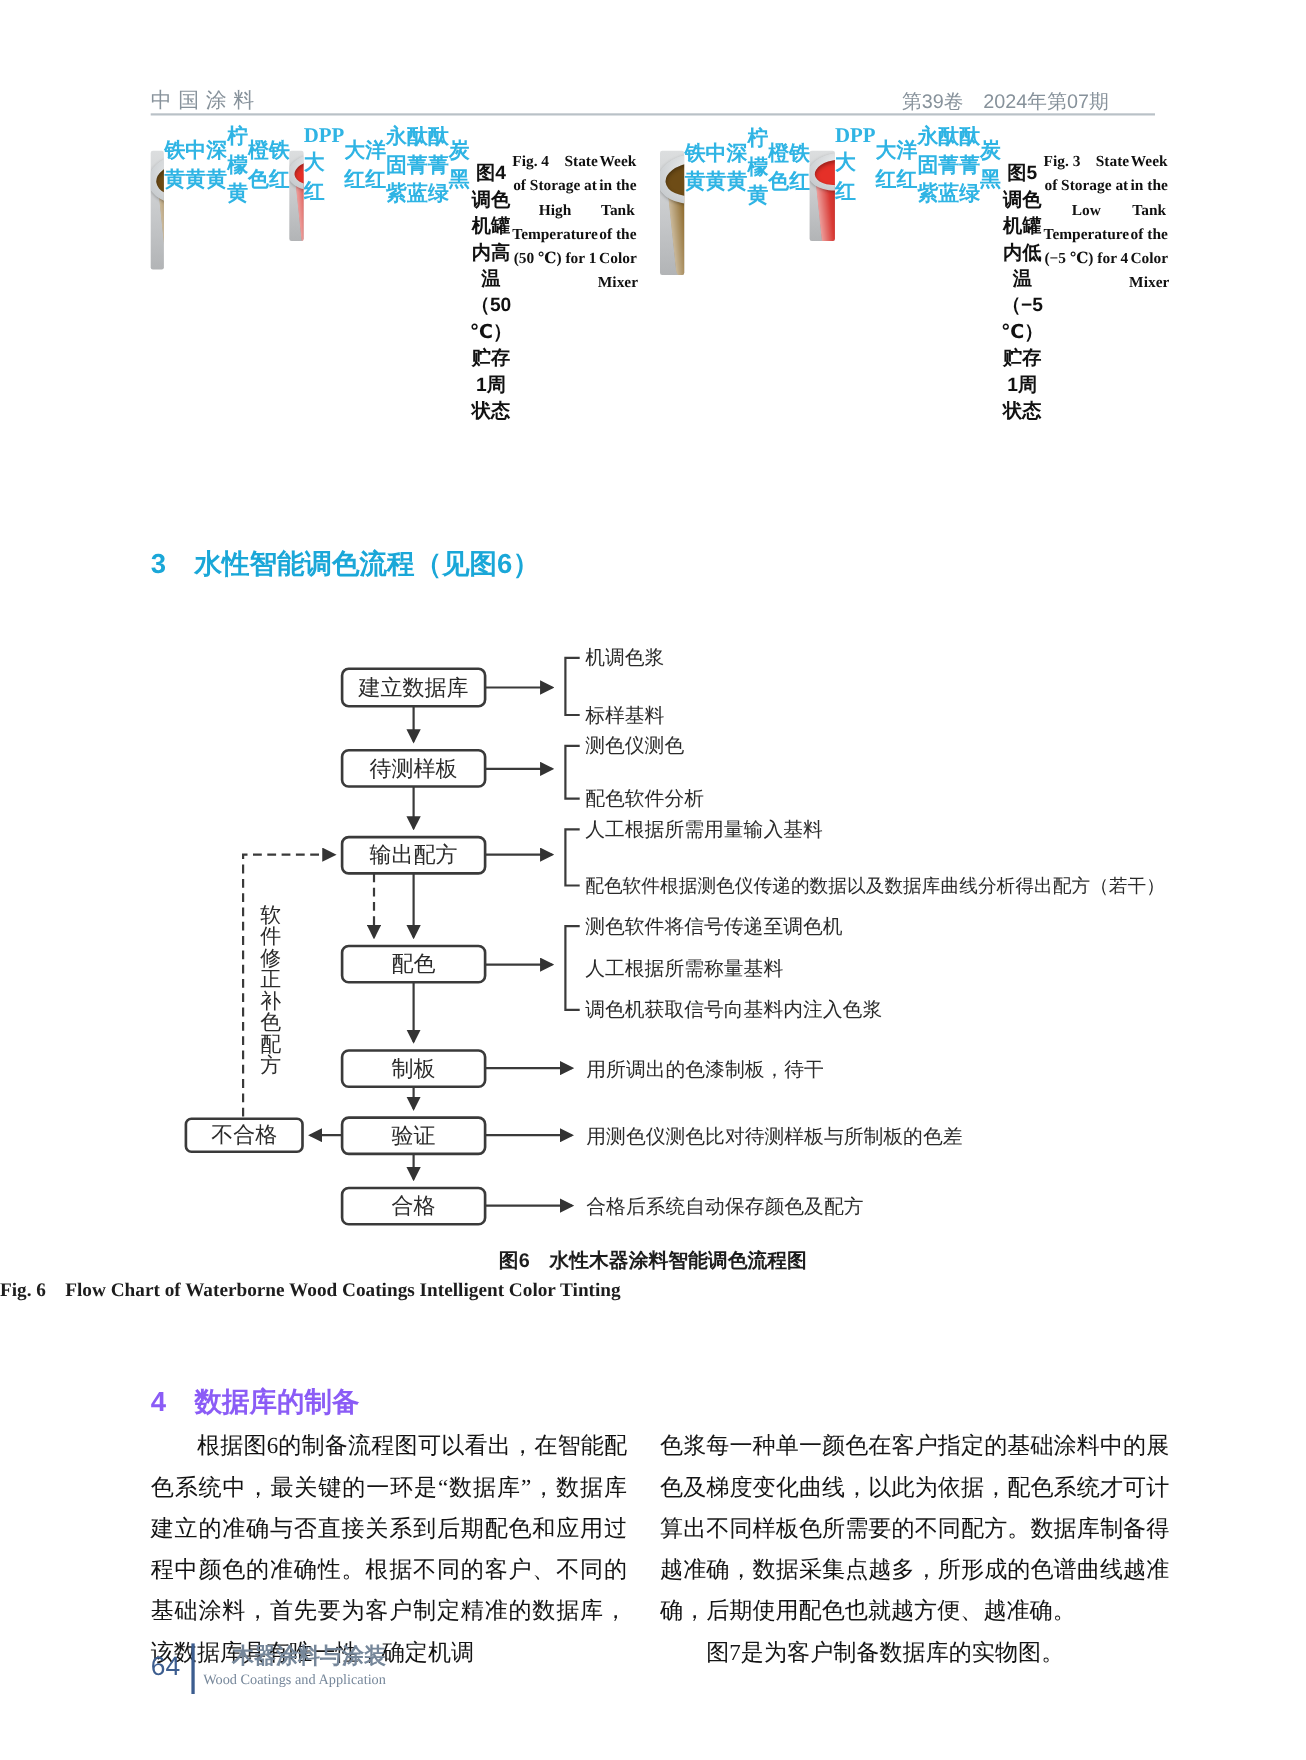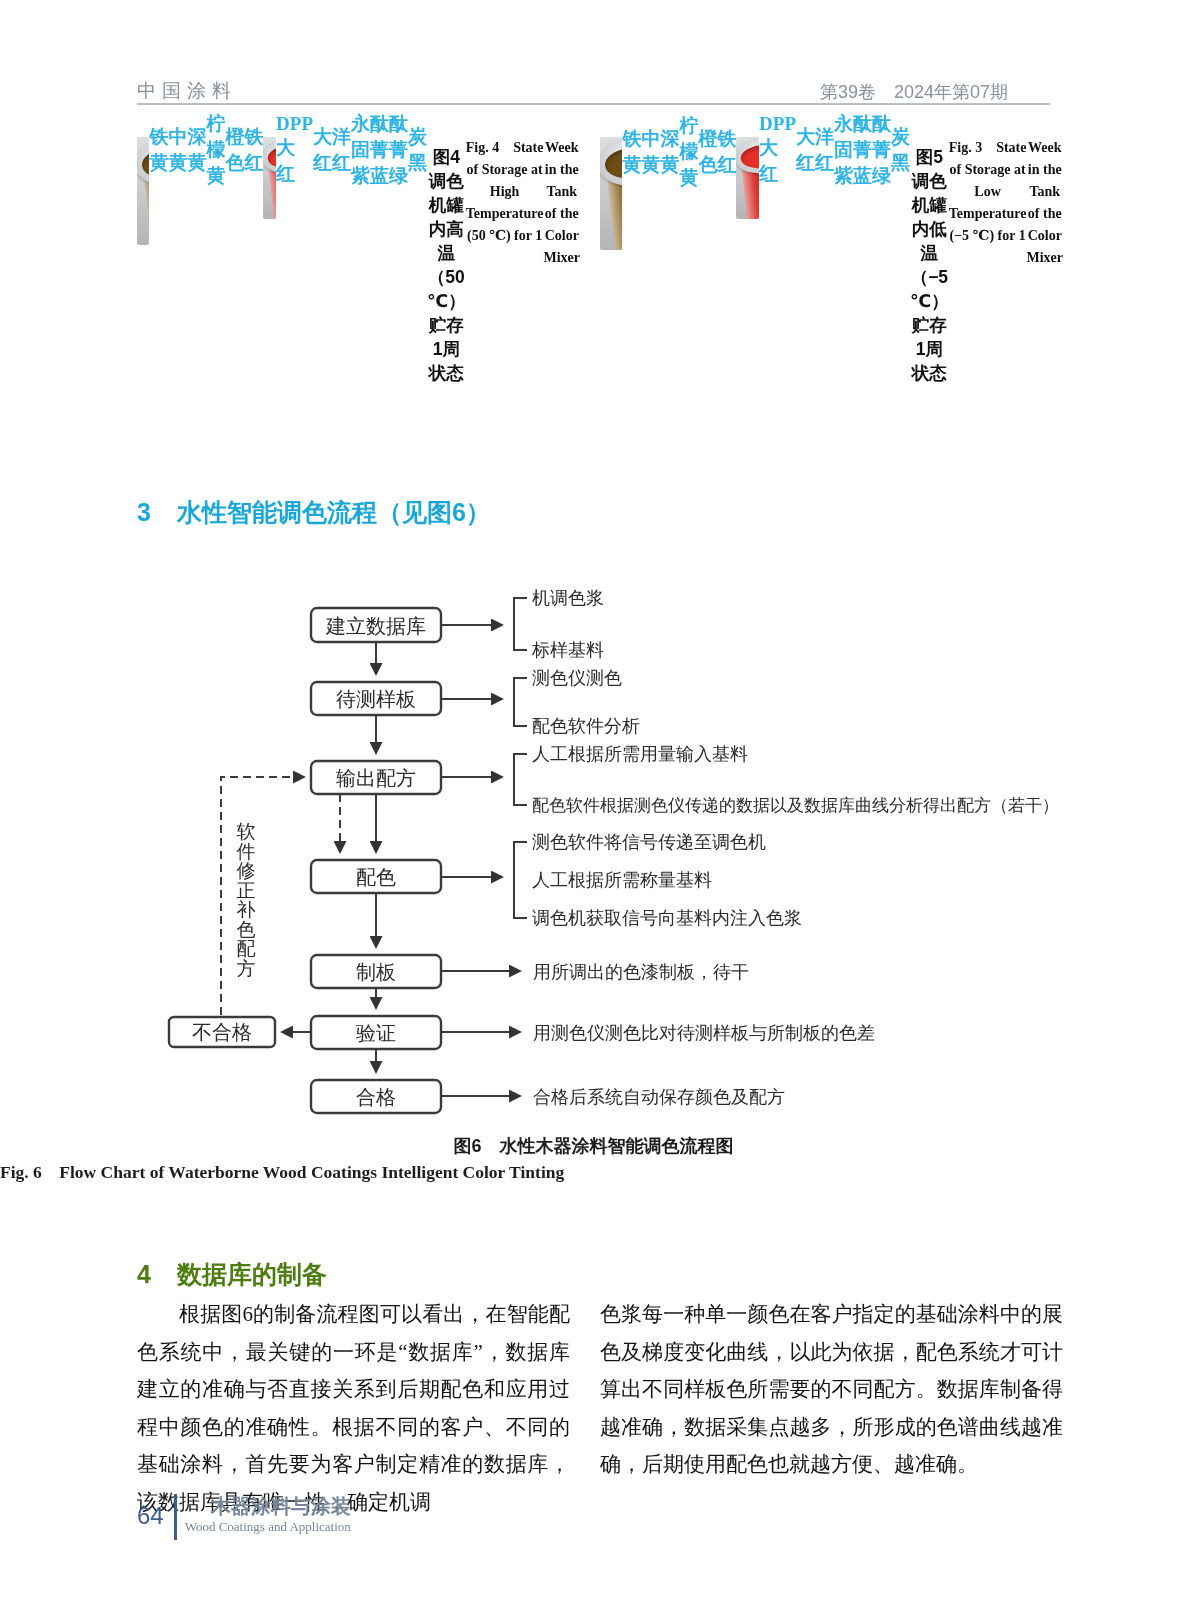--- a/index.html
+++ b/index.html
@@ -253,21 +253,21 @@
     <div class="labelrow" style="color:#2fb4e4;">
         <span>DPP大红</span>
         <span>大红</span>
         <span>洋红</span>
         <span>永固紫</span>
         <span>酞菁蓝</span>
         <span>酞菁绿</span>
         <span>炭黑</span>
       </div>
     <div class="cap-zh">图5　调色机罐内低温（−5 ℃）贮存1周状态</div>
-    <div class="cap-en">Fig. 3　State of Storage at Low Temperature (−5 ℃) for 1</div>
+    <div class="cap-en">Fig. 3　State of Storage at Low Temperature (−5 ℃) for 4</div>
     <div class="cap-en">Week in the Tank of the Color Mixer</div>
   </div>
 
   <div class="sechead" style="left:137px;top:496px;color:#1aa7d8;">
     <span class="num">3</span><span>水性智能调色流程（见图6）</span>
   </div>
 
   <svg class="flow" width="940" height="560" viewBox="0 0 940 560">
     <defs>
       <marker id="arw" viewBox="0 0 10 10" refX="8.5" refY="5" markerWidth="6.5" markerHeight="6.5" orient="auto-start-reverse">
@@ -336,29 +336,30 @@
       <text class="branch" x="403" y="412" dominant-baseline="central">用所调出的色漆制板，待干</text>
       <text class="branch" x="403" y="473" dominant-baseline="central">用测色仪测色比对待测样板与所制板的色差</text>
       <text class="branch" x="403" y="537" dominant-baseline="central">合格后系统自动保存颜色及配方</text>
       <text id="flow-side-label" class="sidechars" text-anchor="middle"><tspan x="116" y="278">软</tspan><tspan x="116" y="297.5">件</tspan><tspan x="116" y="317">修</tspan><tspan x="116" y="336.5">正</tspan><tspan x="116" y="356">补</tspan><tspan x="116" y="375.5">色</tspan><tspan x="116" y="395">配</tspan><tspan x="116" y="414.5">方</tspan></text>
     </g>
   </svg>
 
   <div class="figcap-zh" style="top:1134px;">图6　水性木器涂料智能调色流程图</div>
   <div class="figcap-en" style="top:1160px;">Fig. 6　Flow Chart of Waterborne Wood Coatings Intelligent Color Tinting</div>
 
-  <div class="sechead" style="left:137px;top:1258px;color:#4d7c0f;">
+  <div class="sechead" style="left:137px;top:1258px;color:#8b5cf6;">
     <span class="num">4</span><span>数据库的制备</span>
   </div>
 
   <div class="col" style="left:137px;top:1296px;width:433px;">
     <p class="indent">根据图6的制备流程图可以看出，在智能配色系统中，最关键的一环是“数据库”，数据库建立的准确与否直接关系到后期配色和应用过程中颜色的准确性。根据不同的客户、不同的基础涂料，首先要为客户制定精准的数据库，该数据库具有唯一性，确定机调</p>
   </div>
   <div class="col" style="left:600px;top:1296px;width:463px;">
     <p>色浆每一种单一颜色在客户指定的基础涂料中的展色及梯度变化曲线，以此为依据，配色系统才可计算出不同样板色所需要的不同配方。数据库制备得越准确，数据采集点越多，所形成的色谱曲线越准确，后期使用配色也就越方便、越准确。</p>
+    <p class="indent">图7是为客户制备数据库的实物图。</p>
   </div>
 
   <div class="footer">
     <div class="pageno">64</div>
     <div class="foot-bar"></div>
     <div>
       <div class="foot-zh">木器涂料与涂装</div>
       <div class="foot-en">Wood Coatings and Application</div>
     </div>
   </div>

